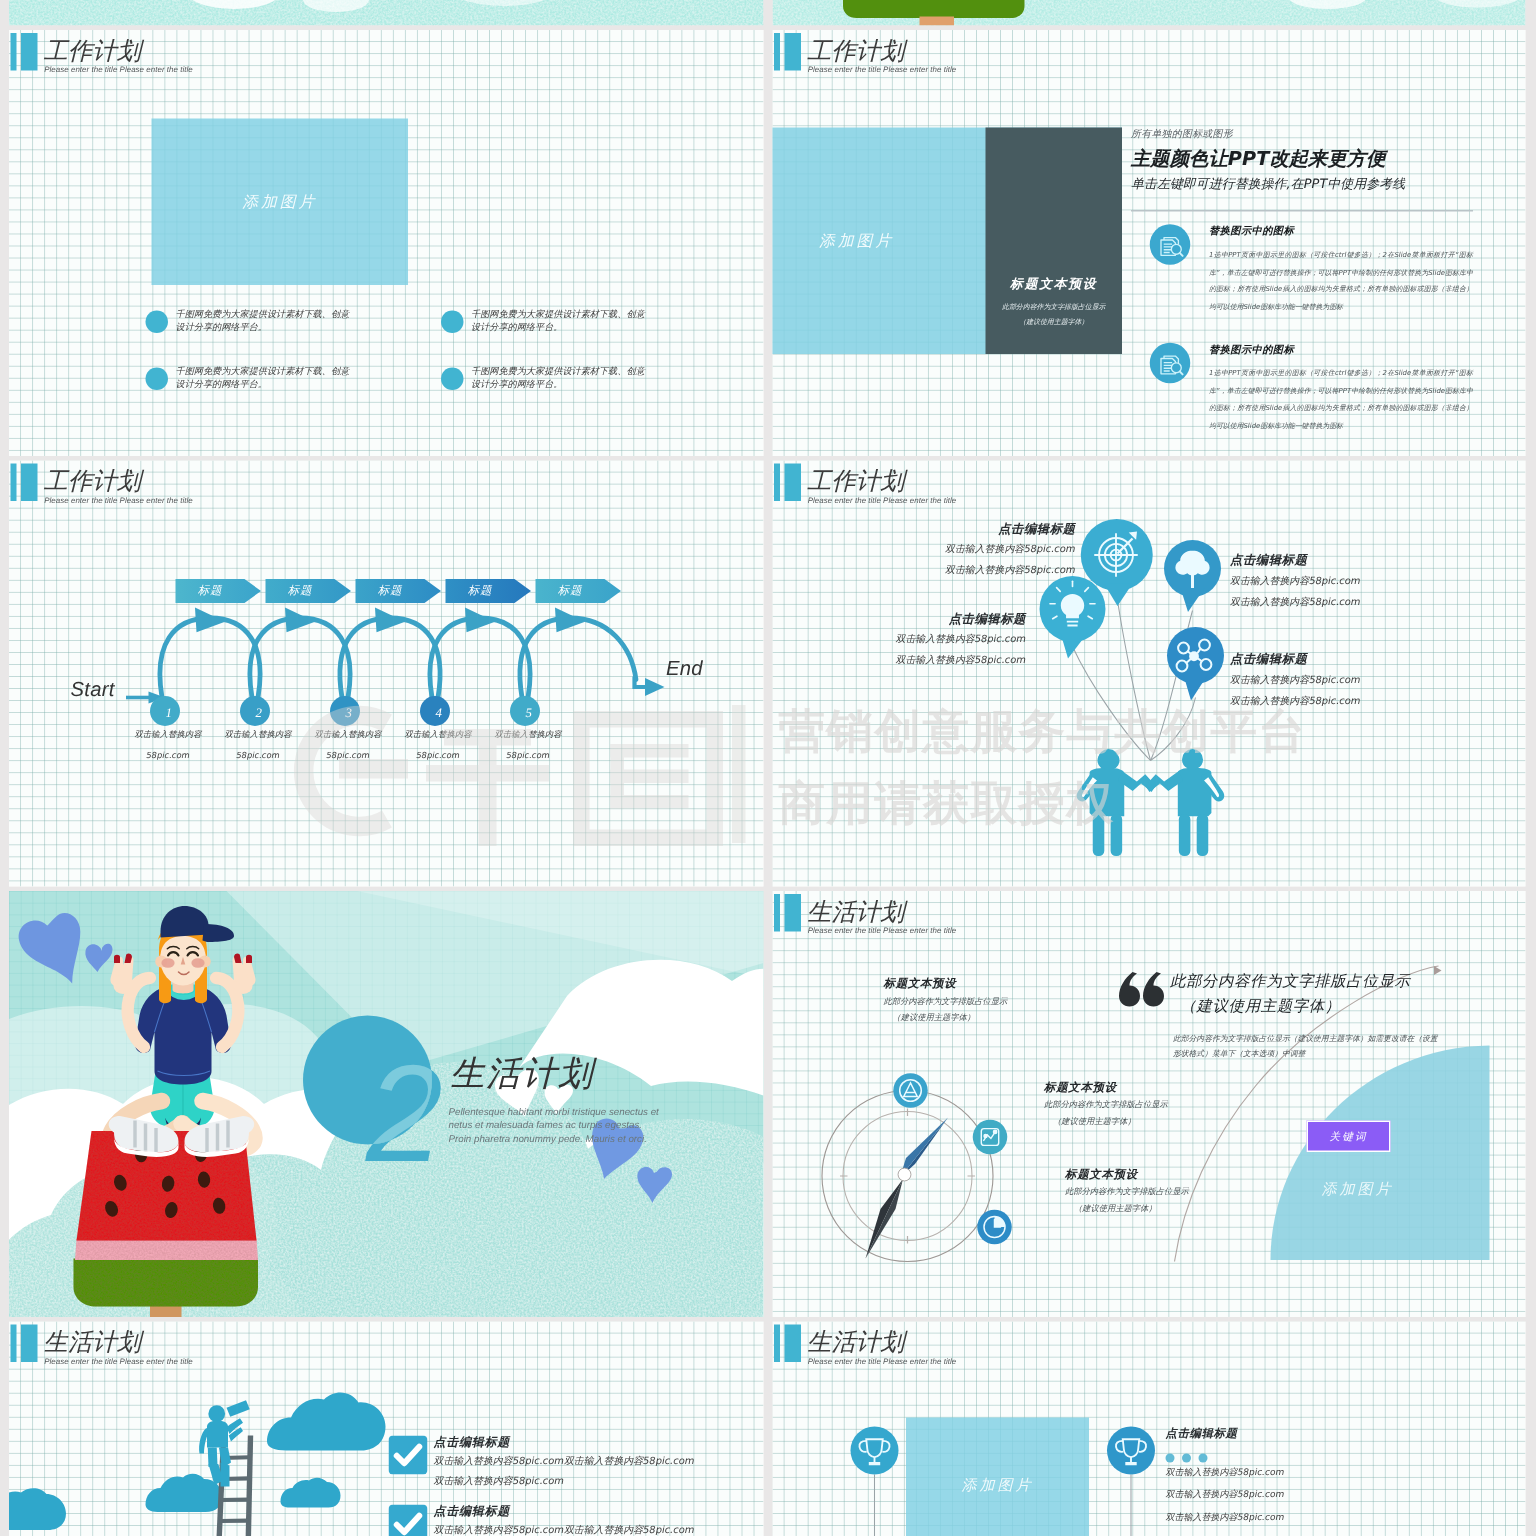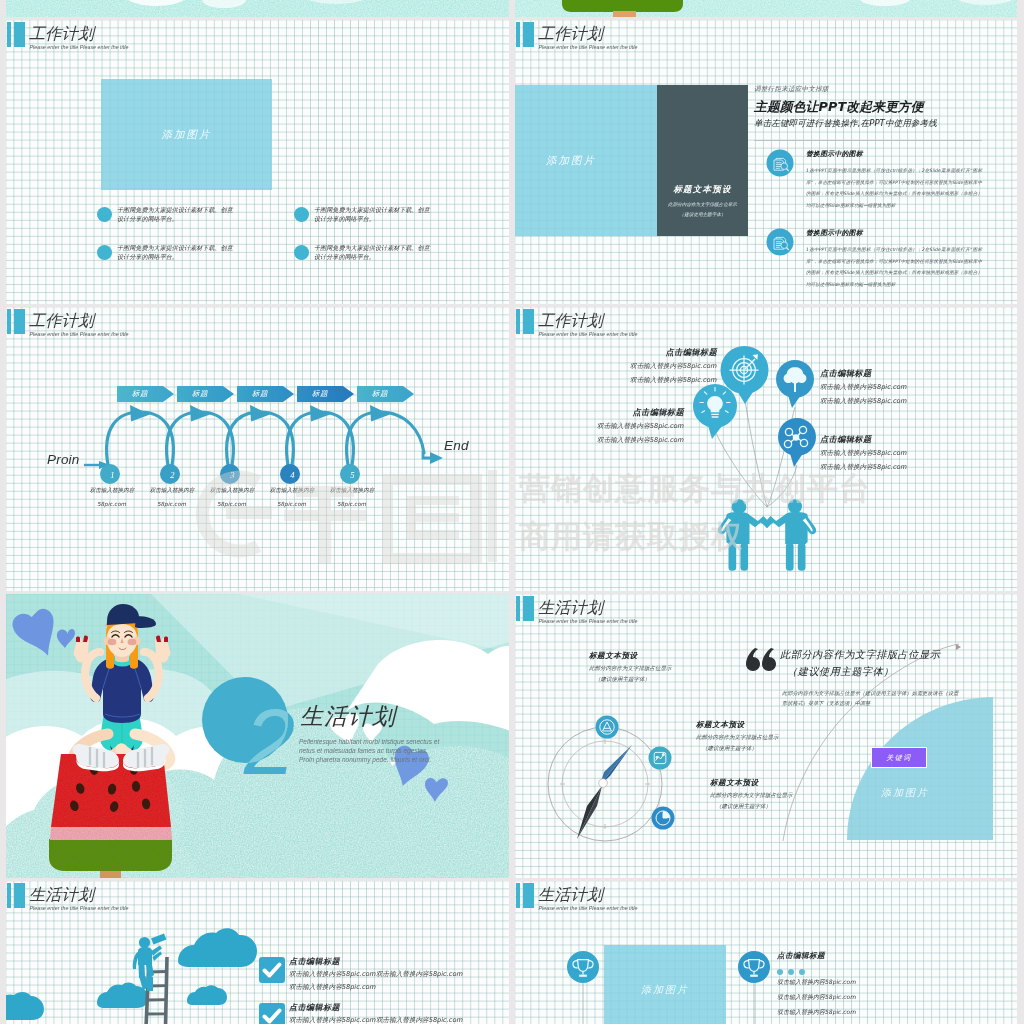--- a/index.html
+++ b/index.html
@@ -186,21 +186,21 @@
 
   <div class="s2-img" style="left:-1px;top:65px;width:234px;height:151px">
     <span class="cn">添加图片</span>
   </div>
   <div class="s2-dark" style="left:142px;top:65px;width:91px;height:151px">
     <div class="d-t cn">标题文本预设</div>
     <div class="d-1 cn">此部分内容作为文字排版占位显示</div>
     <div class="d-2 cn">（建议使用主题字体）</div>
   </div>
 
-  <div class="s2-eyebrow cn" style="left:239px;top:66px">调整行距来适应中文排版</div>
+  <div class="s2-eyebrow cn" style="left:239px;top:66px">所有单独的图标或图形</div>
   <div class="s2-headline cn" style="left:239px;top:81px">主题颜色让PPT改起来更方便</div>
   <div class="s2-subhead cn" style="left:239px;top:99px">单击左键即可进行替换操作,在PPT中使用参考线</div>
   <div class="s2-rule" style="left:239px;top:120px;width:228px"></div>
 
   <div>
     <svg width="28" height="28" viewBox="0 0 28 28" style="position:absolute;left:251px;top:129px">
       <circle cx="14" cy="14" r="13.5" fill="#3ba8cf"></circle>
       <g fill="none" stroke="#ccf2fb" stroke-width="0.9" stroke-linejoin="round">
         <path d="M10,9.4 L17.6,9.4 L19.6,11.4 L19.6,19.6 L10,19.6 Z"></path>
         <path d="M8,11 L15.6,11 L17.6,13 L17.6,21.2 L8,21.2 Z" fill="#3ba8cf"></path>
@@ -326,21 +326,21 @@
     <span class="l2">58pic.com</span>
   </div>
   <div class="step-tx cn" style="left:243px;top:181px">
     <span>双击输入替换内容</span>
     <span class="l2">58pic.com</span>
   </div>
   <div class="step-tx cn" style="left:303px;top:181px">
     <span>双击输入替换内容</span>
     <span class="l2">58pic.com</span>
   </div>
-  <div class="s3-start" style="left:41px;top:146px">Proin</div>
+  <div class="s3-start" style="left:41px;top:146px">Start</div>
   <div class="s3-end" style="left:438px;top:132px">End</div>
   </div>
 </div>
 
 <div class="slide" id="s4" style="left:515px;top:307px;width:502px;height:284px">
   <div class="gridbg"></div>
   <div class="hdr">
     <div class="bar-thin"></div>
     <div class="bar-thick"></div>
     <div class="h-title cn">工作计划</div>

